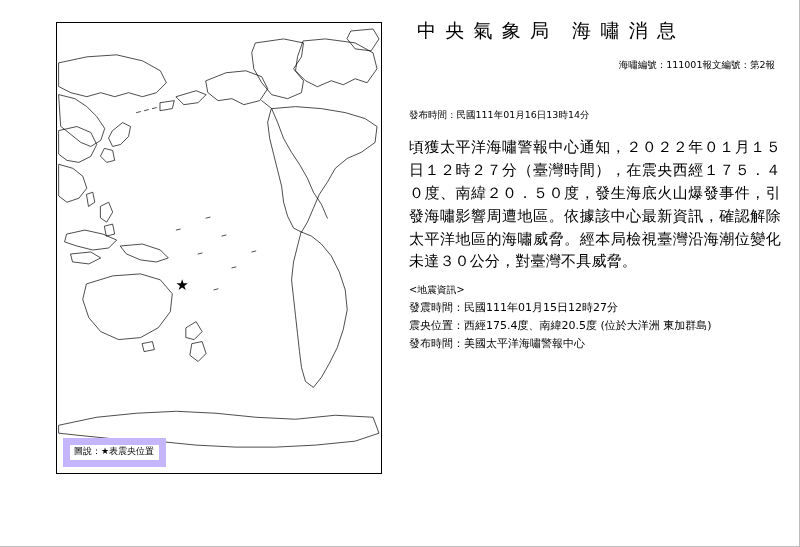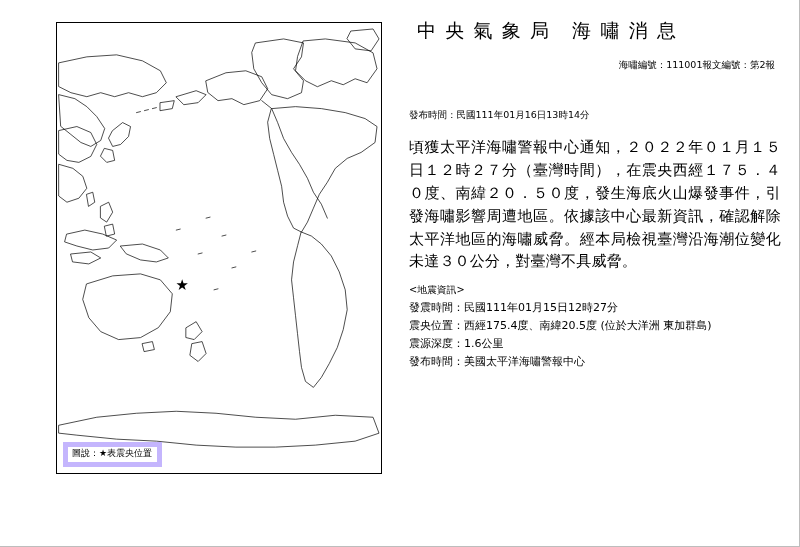--- a/index.html
+++ b/index.html
@@ -62,21 +62,21 @@
     padding-top: 5px;
     font-size: 7px;
     font-family: "DejaVu Sans", sans-serif;
     white-space: nowrap;
     letter-spacing: -0.2px;
   }
   #legend-box {
     position: absolute;
     left: 6px;
     bottom: 6px;
-    border: 5px solid #c4b5fd;
+    border: 7px solid #c4b5fd;
     background: #fff;
     padding: 2px 5px 3px 4px;
     font-size: 9px;
     font-family: "DejaVu Sans", sans-serif;
     line-height: 1.1;
     white-space: nowrap;
   }
 
   
   #text-panel {
@@ -226,18 +226,17 @@
       <span class="meta-right">報文編號：第2報</span>
     </div>
     <div class="meta-single">發布時間：民國111年01月16日13時14分</div>
 
     <div id="body-text">頃獲太平洋海嘯警報中心通知，２０２２年０１月１５日１２時２７分（臺灣時間），在震央西經１７５．４０度、南緯２０．５０度，發生海底火山爆發事件，引發海嘯影響周遭地區。依據該中心最新資訊，確認解除太平洋地區的海嘯威脅。經本局檢視臺灣沿海潮位變化未達３０公分，對臺灣不具威脅。</div>
 
     <div id="quake-section">
       <div class="qhead">&lt;地震資訊&gt;</div>
       <div class="qline">發震時間：民國111年01月15日12時27分</div>
       <div class="qline">震央位置：西經175.4度、南緯20.5度 (位於大洋洲 東加群島)</div>
-      <div class="qline">震源深度：1.6公里</div>
       <div class="qline">發布時間：美國太平洋海嘯警報中心</div>
     </div>
   </div>
 
 </div>
 
 </body></html>

